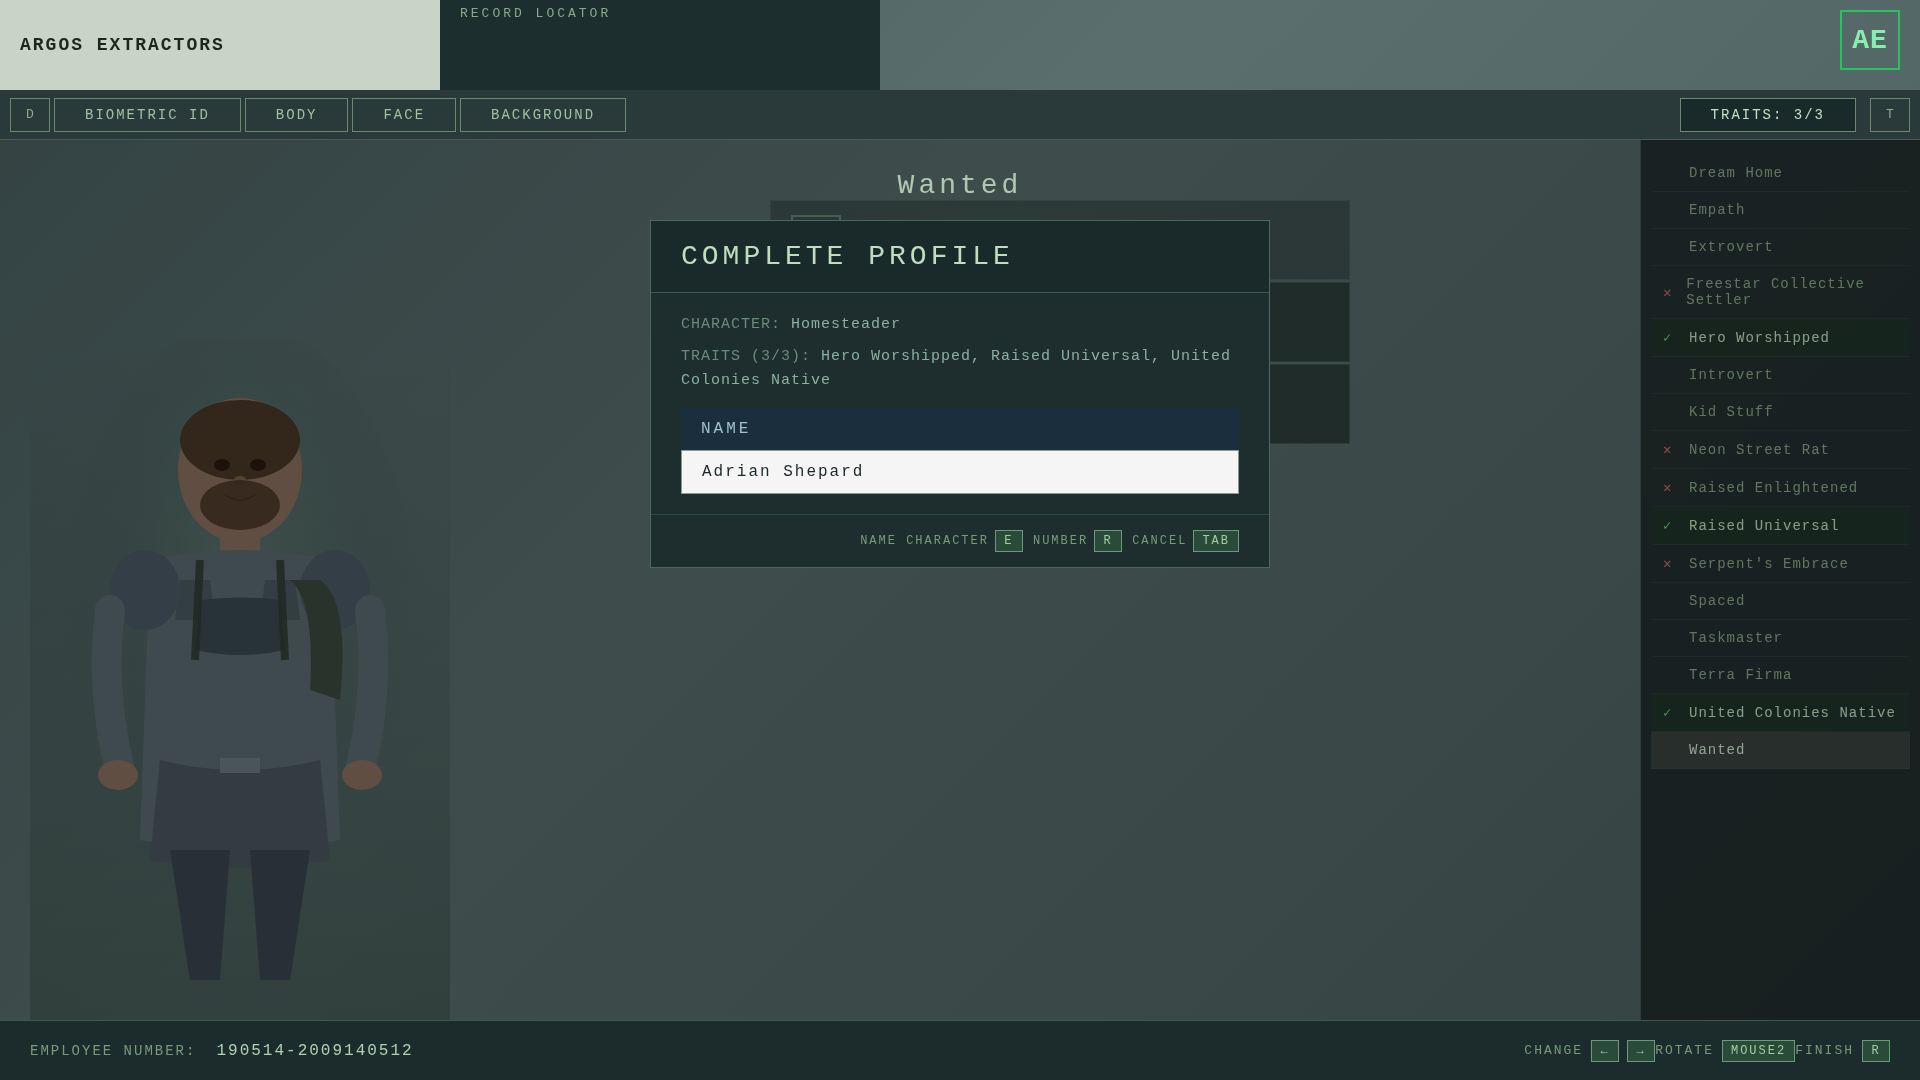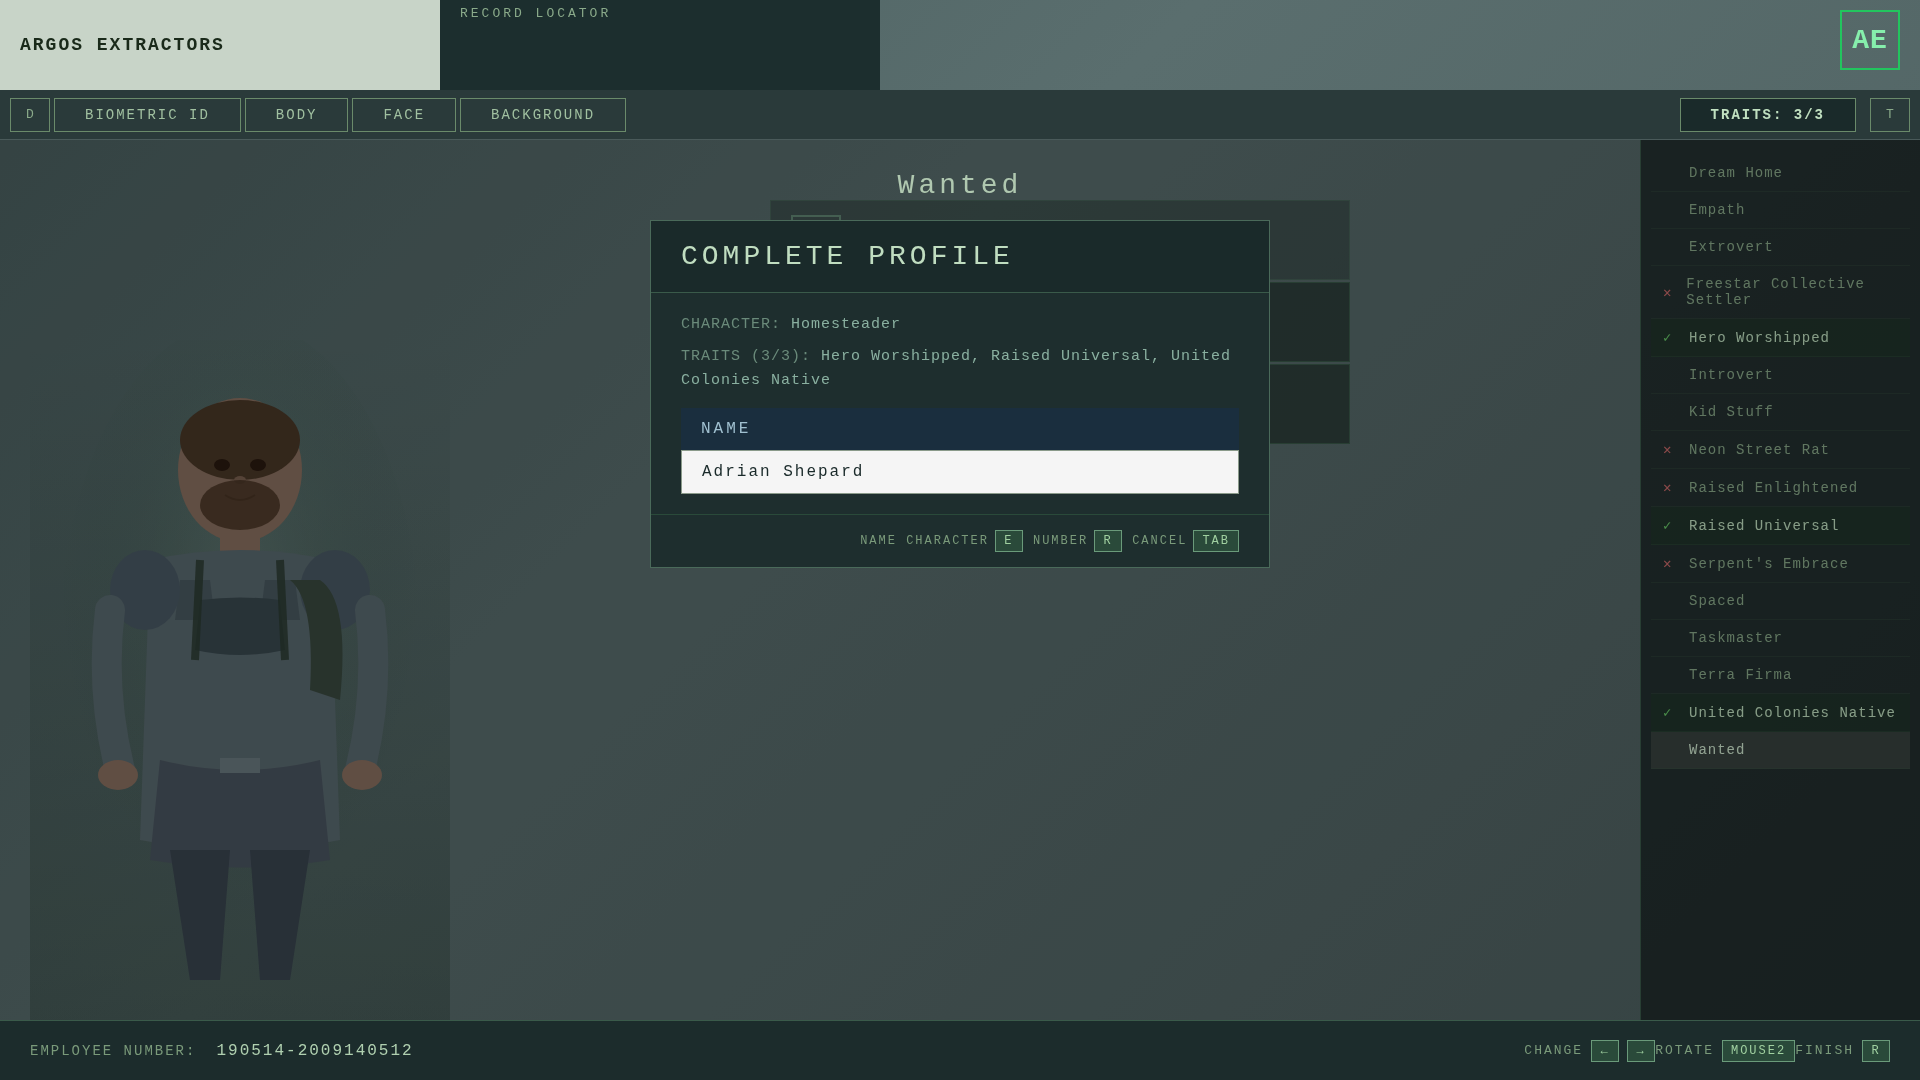--- a/index.html
+++ b/index.html
@@ -121,21 +121,20 @@
       cursor: pointer;
     }
 
     .nav-tab.active {
       background: #1a2a2a;
       color: #c0e0c0;
     }
 
     .nav-tab-traits {
       margin-left: auto;
-      font-weight: bold;
     }
 
     
     .main-area {
       position: absolute;
       top: 140px;
       left: 0;
       right: 0;
       bottom: 60px;
       z-index: 5;

